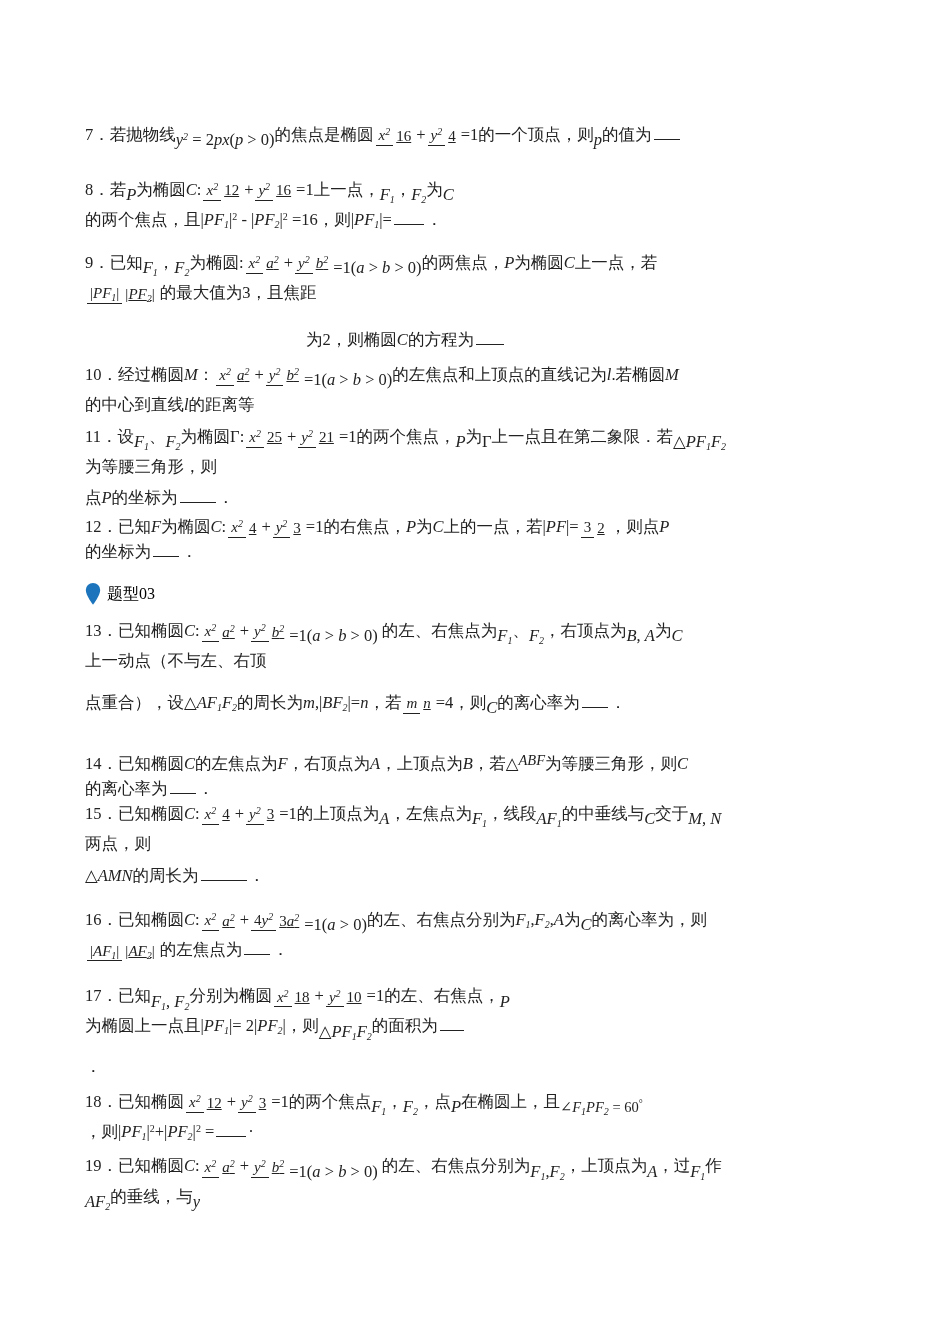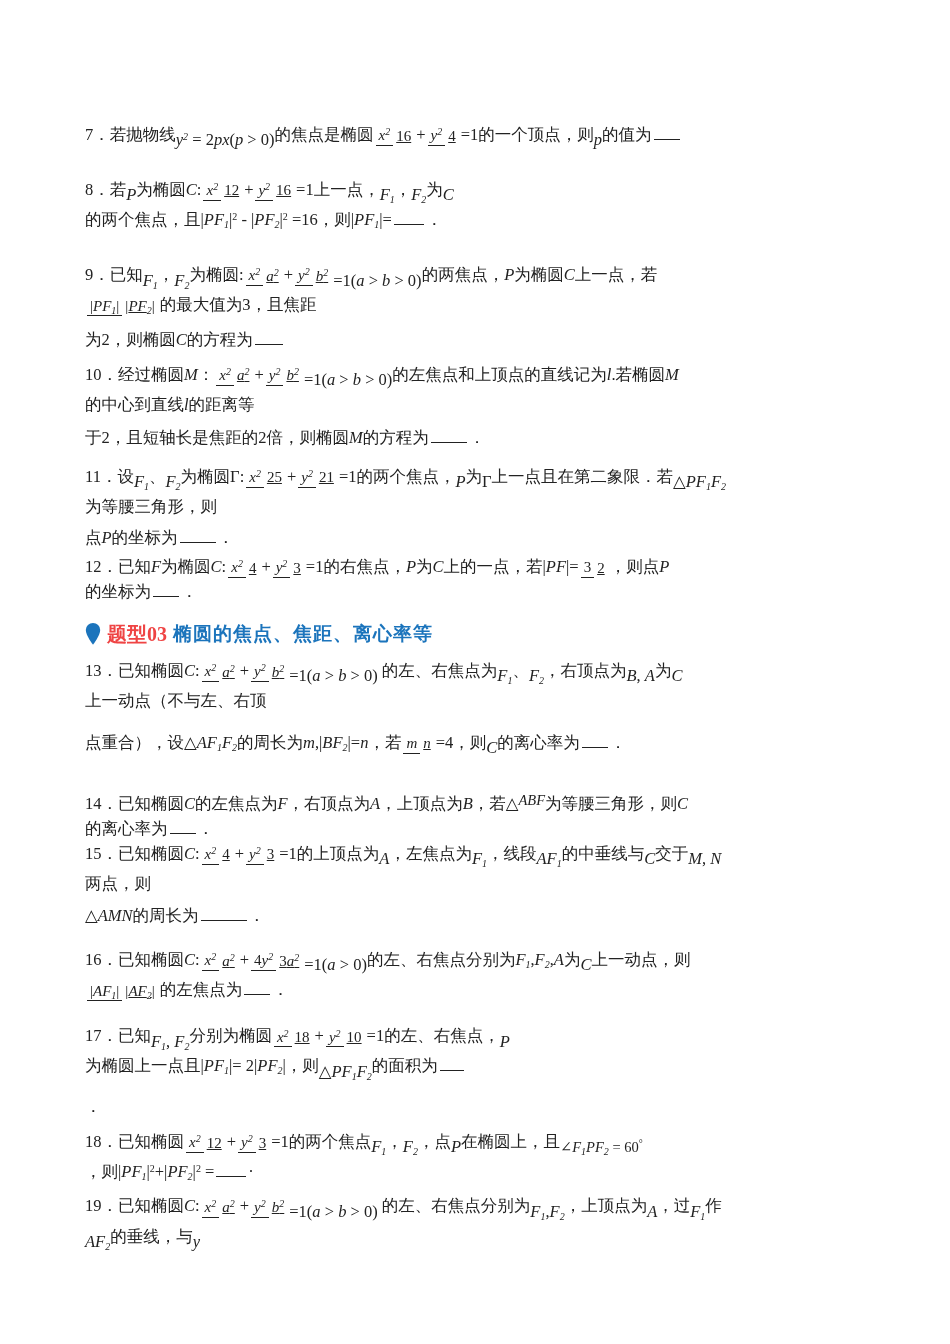--- a/index.html
+++ b/index.html
@@ -24,21 +24,21 @@
   }
   .frac .num{padding:0 3px;border-bottom:1.2px solid #222;display:block;text-align:center;}
   .frac .den{padding:0 3px;display:block;text-align:center;text-decoration:underline;}
   .blank{
     display:inline-block;height:0.9em;border-bottom:1.2px solid #222;
     margin:0 2px;vertical-align:baseline;
   }
   .hline .lc{display:flex;align-items:center;gap:6px;}
   .pin{display:inline-flex;align-items:center;}
   .hlabel{
-    color:#ef4444;font-weight:bold;font-size:20px;
+    color:#000000;font-weight:normal;font-size:16px;
     font-family:"Liberation Serif","DejaVu Serif",serif;
   }
   .htitle{
     color:#1b74bc;font-weight:bold;font-size:19px;
     font-family:"Liberation Sans","DejaVu Sans",sans-serif;letter-spacing:1px;
   }
 </style>
 </head>
 <body>
 
@@ -55,46 +55,43 @@
       </div>
       <div class="line" style="min-height: 66px;">
         <span class="lc"><span class="tx">8．若</span><span class="mi low">P</span><span class="tx">为椭圆</span><span class="mi">C</span><span class="tx">:</span><span class="frac">
             <span class="num"><span class="mi">x<sup>2</sup></span></span>
             <span class="den"><span class="tx">12</span></span>
           </span><span class="tx">+</span><span class="frac">
             <span class="num"><span class="mi">y<sup>2</sup></span></span>
             <span class="den"><span class="tx">16</span></span>
           </span><span class="tx">=1上一点，</span><span class="mi low">F<sub>1</sub></span><span class="tx">，</span><span class="mi low">F<sub>2</sub></span><span class="tx">为</span><span class="mi low">C</span><span class="tx">的两个焦点，且</span><span class="tx">|</span><span class="mi">PF<sub>1</sub></span><span class="tx">|<sup>2</sup></span><span class="tx"> - </span><span class="tx">|</span><span class="mi">PF<sub>2</sub></span><span class="tx">|<sup>2</sup></span><span class="tx"> =16，则</span><span class="tx">|</span><span class="mi">PF<sub>1</sub></span><span class="tx">|</span><span class="tx">=</span><span class="blank" style="width: 30px;"></span><span class="tx">．</span></span>
       </div>
-      <div class="line" style="min-height: 80px; align-items: flex-end;">
+      <div class="line" style="min-height: 80px;">
         <span class="lc"><span class="tx">9．已知</span><span class="mi low">F<sub>1</sub></span><span class="tx">，</span><span class="mi low">F<sub>2</sub></span><span class="tx">为椭圆:</span><span class="frac">
             <span class="num"><span class="mi">x<sup>2</sup></span></span>
             <span class="den"><span class="mi">a<sup>2</sup></span></span>
           </span><span class="tx">+</span><span class="frac">
             <span class="num"><span class="mi">y<sup>2</sup></span></span>
             <span class="den"><span class="mi">b<sup>2</sup></span></span>
           </span><span class="tx low">=1(</span><span class="mi low">a</span><span class="tx low"> &gt; </span><span class="mi low">b</span><span class="tx low"> &gt; 0)</span><span class="tx">的两焦点，</span><span class="mi">P</span><span class="tx">为椭圆</span><span class="mi">C</span><span class="tx">上一点，若</span><span class="frac">
             <span class="num"><span class="tx">|</span><span class="mi">PF<sub>1</sub></span><span class="tx">|</span></span>
             <span class="den"><span class="tx">|</span><span class="mi">PF<sub>2</sub></span><span class="tx">|</span></span>
           </span><span class="tx">的最大值为3，且焦距</span></span>
       </div>
-      <div class="line" style="min-height: 44px;">
+      <div class="line" style="min-height: 44px; justify-content: center;">
         <span class="lc"><span class="tx">为2，则椭圆</span><span class="mi">C</span><span class="tx">的方程为</span><span class="blank" style="width: 28px;"></span></span>
       </div>
       <div class="line" style="min-height: 56px;">
         <span class="lc"><span class="tx">10．经过椭圆</span><span class="mi">M</span><span class="tx">：</span><span class="frac">
             <span class="num"><span class="mi">x<sup>2</sup></span></span>
             <span class="den"><span class="mi">a<sup>2</sup></span></span>
           </span><span class="tx">+</span><span class="frac">
             <span class="num"><span class="mi">y<sup>2</sup></span></span>
             <span class="den"><span class="mi">b<sup>2</sup></span></span>
           </span><span class="tx low">=1(</span><span class="mi low">a</span><span class="tx low"> &gt; </span><span class="mi low">b</span><span class="tx low"> &gt; 0)</span><span class="tx">的左焦点和上顶点的直线记为</span><span class="mi">l</span><span class="tx">.若椭圆</span><span class="mi">M</span><span class="tx">的中心到直线</span><span class="mi">l</span><span class="tx">的距离等</span></span>
-      </div>
-      <div class="line" style="min-height: 40px;">
-        <span class="lc"><span class="tx">于2，且短轴长是焦距的2倍，则椭圆</span><span class="mi">M</span><span class="tx">的方程为</span><span class="blank" style="width: 36px;"></span><span class="tx">．</span></span>
       </div>
       <div class="line" style="min-height: 68px;">
         <span class="lc"><span class="tx">11．设</span><span class="mi low">F<sub>1</sub></span><span class="tx">、</span><span class="mi low">F<sub>2</sub></span><span class="tx">为椭圆</span><span class="tx">Γ</span><span class="tx">:</span><span class="frac">
             <span class="num"><span class="mi">x<sup>2</sup></span></span>
             <span class="den"><span class="tx">25</span></span>
           </span><span class="tx">+</span><span class="frac">
             <span class="num"><span class="mi">y<sup>2</sup></span></span>
             <span class="den"><span class="tx">21</span></span>
           </span><span class="tx">=1的两个焦点，</span><span class="mi low">P</span><span class="tx">为</span><span class="tx low">Γ</span><span class="tx">上一点且在第二象限．若</span><span class="tx low">△</span><span class="mi low">PF<sub>1</sub></span><span class="mi low">F<sub>2</sub></span><span class="tx">为等腰三角形，则</span></span>
       </div>
@@ -114,21 +111,20 @@
           </span><span class="tx">，则点</span><span class="mi">P</span><span class="tx">的坐标为</span><span class="blank" style="width: 26px;"></span><span class="tx">．</span></span>
       </div>
   <div class="line hline" style="min-height: 50px;">
     <span class="lc">
       <span class="pin">
         <svg width="16" height="23" viewBox="0 0 20 28" aria-hidden="true">
           <path d="M10 28 C10 28 1 16.5 1 9.6 A9 8.6 0 1 1 19 9.6 C19 16.5 10 28 10 28 Z" fill="#1b74bc"></path>
         </svg>
       </span>
       <span class="hlabel">题型03</span>
-      <span class="htitle">椭圆的焦点、焦距、离心率等</span>
     </span>
   </div>
 <div class="line" style="min-height: 52px;">
         <span class="lc"><span class="tx">13．已知椭圆</span><span class="mi">C</span><span class="tx">:</span><span class="frac">
             <span class="num"><span class="mi">x<sup>2</sup></span></span>
             <span class="den"><span class="mi">a<sup>2</sup></span></span>
           </span><span class="tx">+</span><span class="frac">
             <span class="num"><span class="mi">y<sup>2</sup></span></span>
             <span class="den"><span class="mi">b<sup>2</sup></span></span>
           </span><span class="tx low">=1(</span><span class="mi low">a</span><span class="tx low"> &gt; </span><span class="mi low">b</span><span class="tx low"> &gt; 0)</span><span class="tx"> 的左、右焦点为</span><span class="mi low">F<sub>1</sub></span><span class="tx">、</span><span class="mi low">F<sub>2</sub></span><span class="tx">，右顶点为</span><span class="mi low">B</span><span class="tx low">, </span><span class="mi low">A</span><span class="tx">为</span><span class="mi low">C</span><span class="tx">上一动点（不与左、右顶</span></span>
@@ -154,21 +150,21 @@
       <div class="line" style="min-height: 40px;">
         <span class="lc"><span class="tx">△</span><span class="mi">AMN</span><span class="tx">的周长为</span><span class="blank" style="width: 46px;"></span><span class="tx">．</span></span>
       </div>
       <div class="line" style="min-height: 78px;">
         <span class="lc"><span class="tx">16．已知椭圆</span><span class="mi">C</span><span class="tx">:</span><span class="frac">
             <span class="num"><span class="mi">x<sup>2</sup></span></span>
             <span class="den"><span class="mi">a<sup>2</sup></span></span>
           </span><span class="tx">+</span><span class="frac">
             <span class="num"><span class="tx">4</span><span class="mi">y<sup>2</sup></span></span>
             <span class="den"><span class="tx">3</span><span class="mi">a<sup>2</sup></span></span>
-          </span><span class="tx low">=1(</span><span class="mi low">a</span><span class="tx low"> &gt; 0)</span><span class="tx">的左、右焦点分别为</span><span class="mi">F<sub>1</sub></span><span class="tx">,</span><span class="mi">F<sub>2</sub></span><span class="tx">,</span><span class="mi">A</span><span class="tx">为</span><span class="mi low">C</span><span class="tx">上一动点，则</span><span class="frac">
+          </span><span class="tx low">=1(</span><span class="mi low">a</span><span class="tx low"> &gt; 0)</span><span class="tx">的左、右焦点分别为</span><span class="mi">F<sub>1</sub></span><span class="tx">,</span><span class="mi">F<sub>2</sub></span><span class="tx">,</span><span class="mi">A</span><span class="tx">为</span><span class="mi low">C</span><span class="tx">的离心率为，则</span><span class="frac">
             <span class="num"><span class="tx">|</span><span class="mi">AF<sub>1</sub></span><span class="tx">|</span></span>
             <span class="den"><span class="tx">|</span><span class="mi">AF<sub>2</sub></span><span class="tx">|</span></span>
           </span><span class="tx">的左焦点为</span><span class="blank" style="width: 26px;"></span><span class="tx">．</span></span>
       </div>
       <div class="line" style="min-height: 80px;">
         <span class="lc"><span class="tx">17．已知</span><span class="mi low">F<sub>1</sub></span><span class="tx low">, </span><span class="mi low">F<sub>2</sub></span><span class="tx">分别为椭圆</span><span class="frac">
             <span class="num"><span class="mi">x<sup>2</sup></span></span>
             <span class="den"><span class="tx">18</span></span>
           </span><span class="tx">+</span><span class="frac">
             <span class="num"><span class="mi">y<sup>2</sup></span></span>

